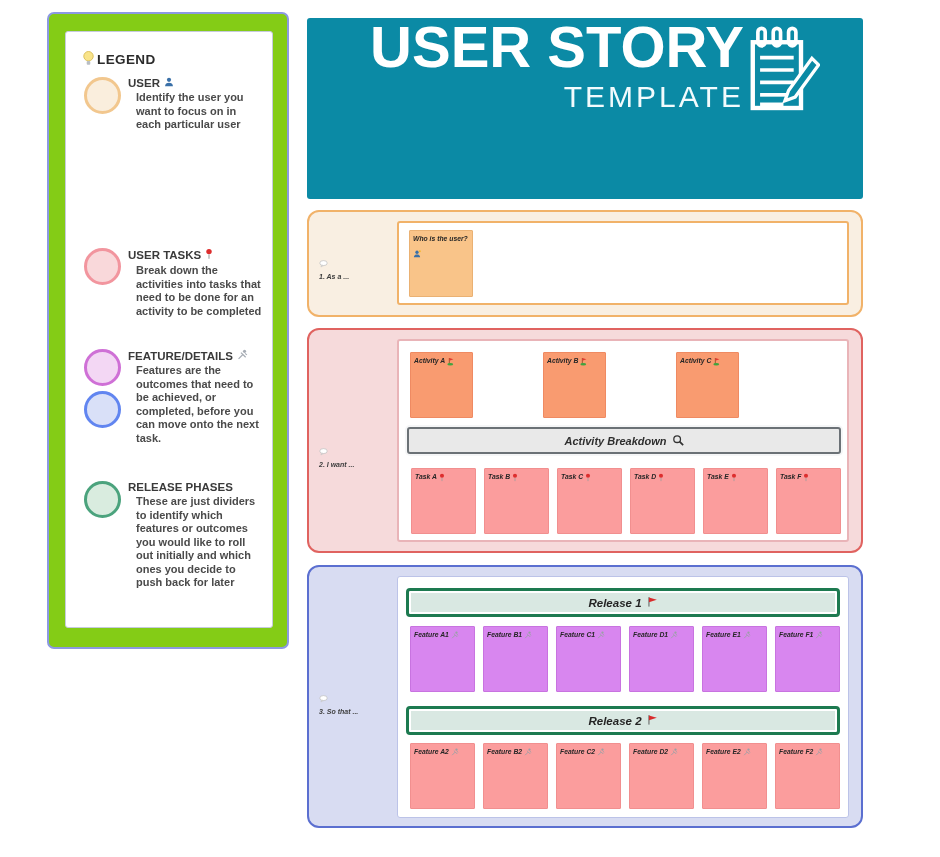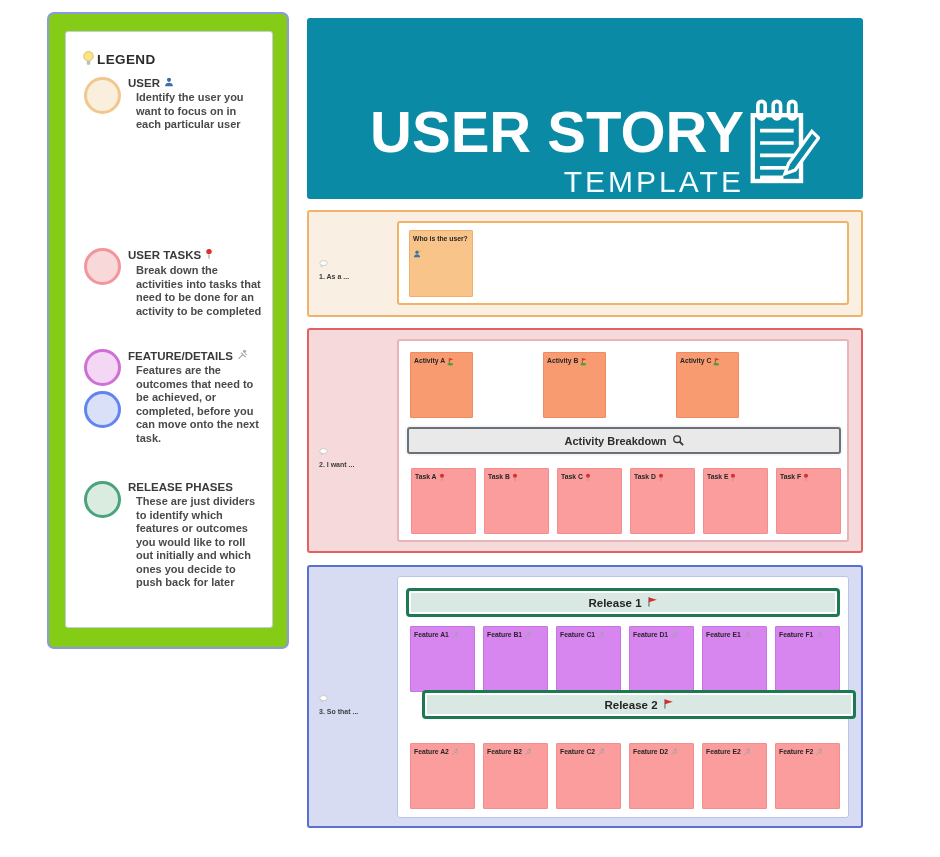--- a/index.html
+++ b/index.html
@@ -22,26 +22,26 @@
   .c-activity{background:#fbe2d2;border-color:#f0927c;}
   .c-task{background:#f9d8da;border-color:#f2959e;}
   .c-feature{background:#f3d7f4;border-color:#cf70d6;}
   .c-feature2{background:#d9e0f8;border-color:#6185f0;margin-top:5px;}
   .c-release{background:#d9ecdf;border-color:#4ba37d;}
   .l-text{margin-left:46px;}
   .l-title{font-size:11.5px;font-weight:bold;color:#3a3a3a;display:flex;align-items:center;gap:4px;margin-bottom:2px;}
   .l-desc{font-size:11px;font-weight:bold;color:#4a4a4a;line-height:13.5px;margin-left:8px;}
   
   .banner{position:absolute;left:307px;top:18px;width:556px;height:181px;background:#0b8aa5;
-    border-radius:3px;display:flex;align-items:flex-end;justify-content:center;padding-left:20px;box-sizing:border-box;}
+    border-radius:3px;display:flex;align-items:flex-start;justify-content:center;padding-left:20px;box-sizing:border-box;}
   .banner-text{text-align:right;}
   .banner-title{font-size:58px;font-weight:bold;color:#ffffff;line-height:58px;letter-spacing:0;}
   .banner-subtitle{font-size:30px;font-weight:normal;color:#f2fbfd;letter-spacing:3px;margin-top:4px;}
   
-  .section{position:absolute;left:307px;width:556px;border-radius:3px;box-sizing:border-box;}
+  .section{position:absolute;left:307px;width:556px;border-radius:12px;box-sizing:border-box;font-style:italic;}
   .sec1{top:210px;height:107px;background:#f9efe2;border:2px solid #f1b269;}
   .sec2{top:328px;height:225px;background:#f6dadb;border:2px solid #e06360;}
   .sec3{top:565px;height:263px;background:#d8dcf2;border:2px solid #5b6fd0;}
   .sec-label{position:absolute;left:10px;width:76px;}
   .sec-label .txt{font-size:7px;font-weight:bold;color:#3d3d3d;margin-top:1px;white-space:nowrap;}
   .inner{position:absolute;background:#ffffff;border-radius:3px;box-sizing:border-box;}
   .inner1{left:88px;top:9px;width:452px;height:84px;border:2px solid #f1b269;}
   .inner2{left:88px;top:9px;width:452px;height:203px;border:2px solid #e9b4b8;}
   .inner3{left:88px;top:9px;width:452px;height:242px;border:1px solid #bcc3e8;}
   
@@ -56,21 +56,21 @@
   .row-tasks{left:12px;top:127px;gap:8px;}
   .row-feat1{left:12px;top:49px;gap:8px;}
   .row-feat2{left:12px;top:166px;gap:8px;}
   
   .breakdown-bar{position:absolute;left:8px;top:86px;width:434px;height:27px;background:#e9e9e9;
     border:2px solid #6b7176;border-radius:3px;display:flex;align-items:center;justify-content:center;gap:5px;
     font-size:11px;font-weight:bold;color:#2e2e2e;box-sizing:border-box;box-shadow:0 0 0 2px #f5f6f7;}
   .release-bar{position:absolute;left:8px;width:434px;height:29px;background:#d9e8e2;
     border:3px solid #1d7a50;border-radius:4px;display:flex;align-items:center;justify-content:center;gap:5px;
     font-size:11.5px;font-weight:bold;color:#242424;box-sizing:border-box;box-shadow:inset 0 0 0 2px #ffffff;}
-  .rel1{top:11px;} .rel2{top:113px;margin-left:16px;}
+  .rel1{top:11px;} .rel2{top:129px;}
   .ic{flex:0 0 auto;}
 </style>
 </head>
 <body>
 
 <div class="sidebar">
   <div class="sidebar-inner">
 
     <div class="legend-title">
       <span class="ic">

